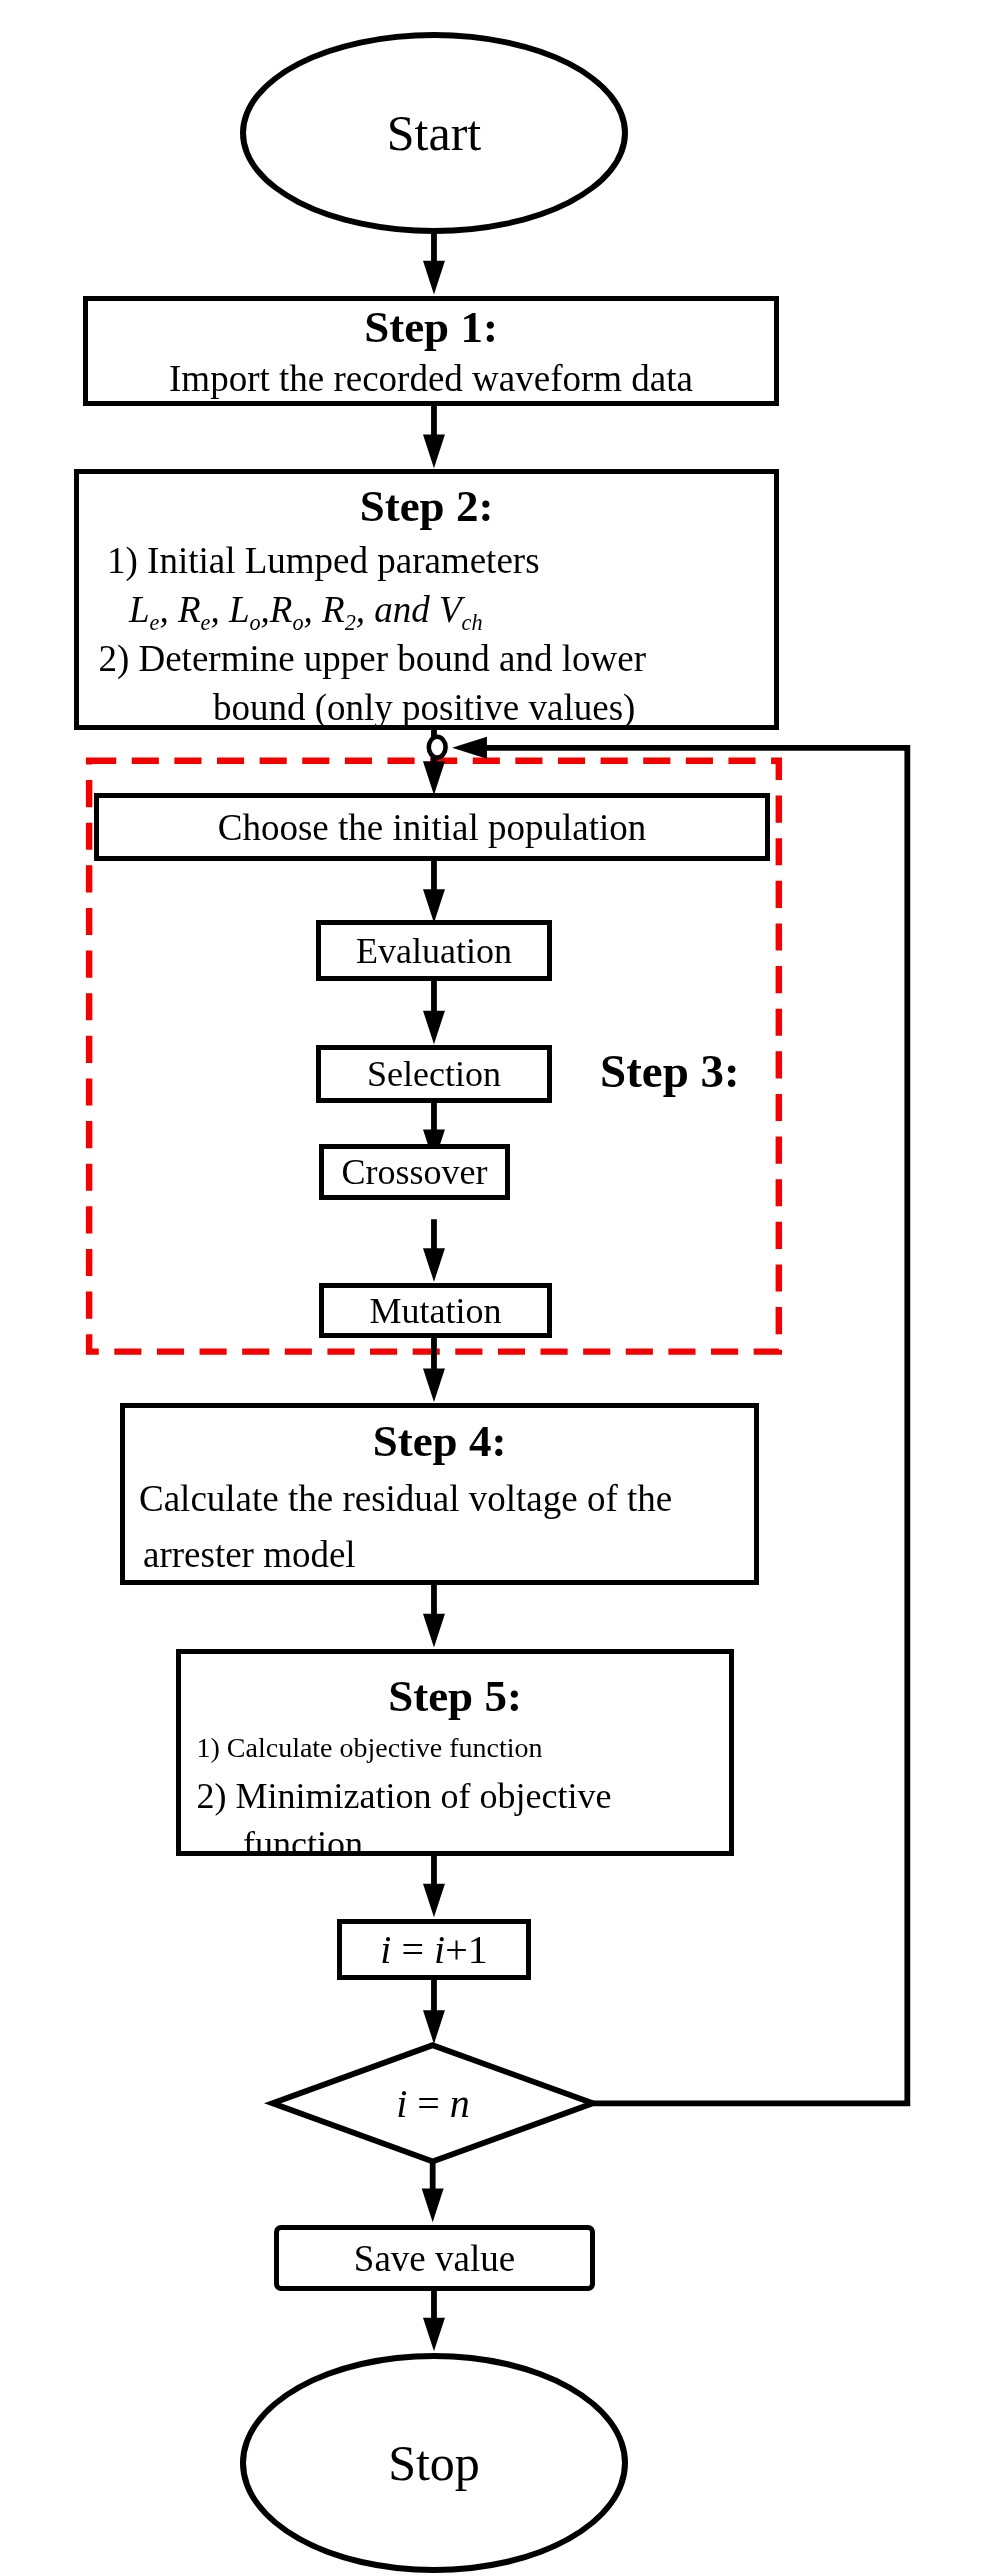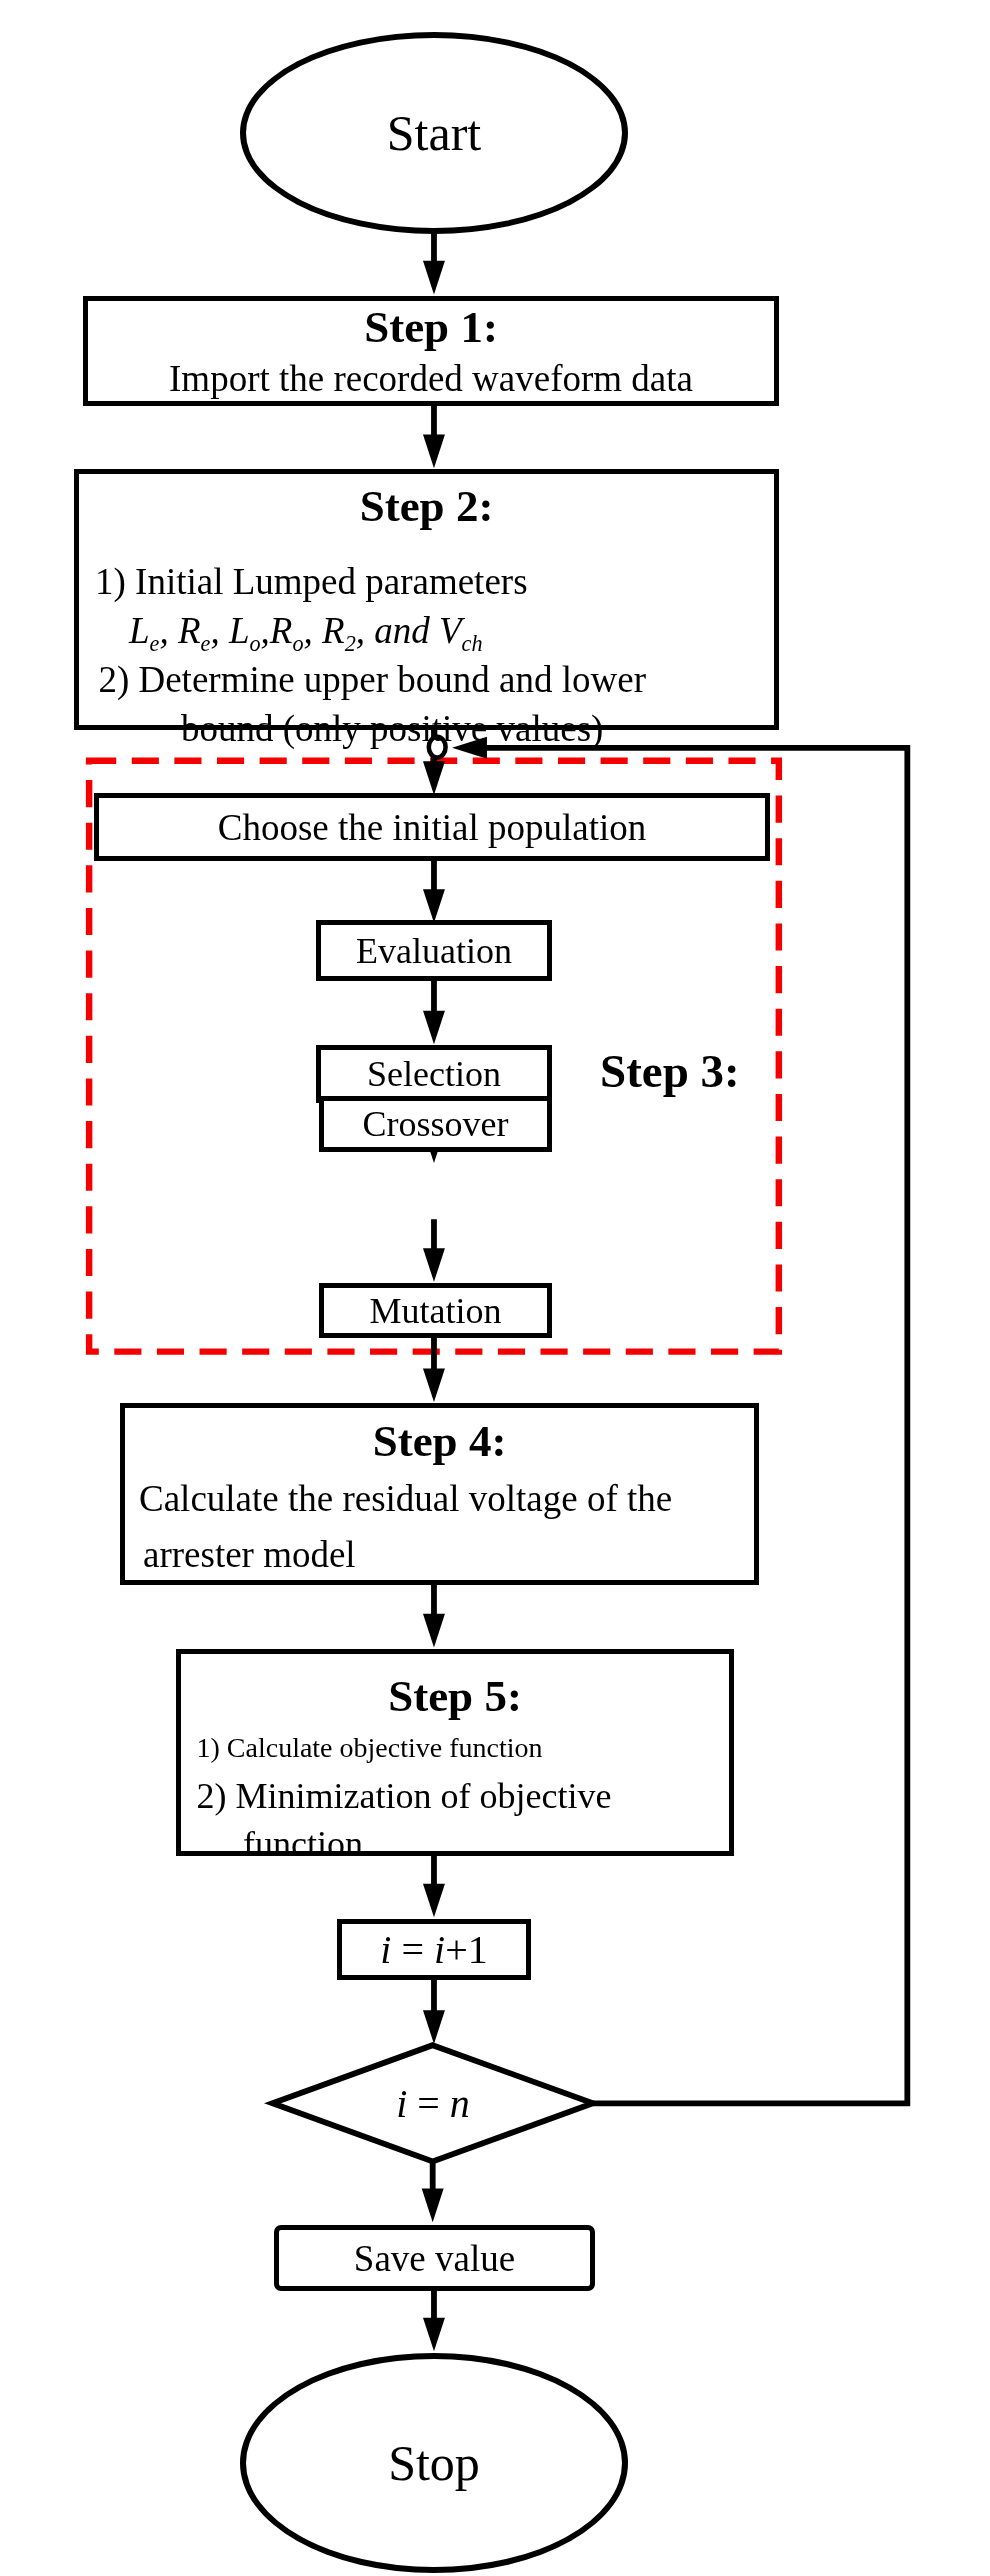--- a/index.html
+++ b/index.html
@@ -105,35 +105,35 @@
 
   <div class="node ellipse" style="left:240px;top:32px;width:388px;height:202px;border-width:6.5px;">Start</div>
 
   <div class="node" style="left:83px;top:296px;width:696px;height:110px;">
     <span class="step-title" style="line-height:54px;">Step 1:</span>
     <span class="body-line">Import the recorded waveform data</span>
   </div>
 
   <div class="node left-align" style="left:74px;top:469px;width:705px;height:261px;justify-content:flex-start;padding-top:2.6px;">
     <span class="step-title" style="align-self:center;">Step 2:</span>
-    <span class="body-line" style="padding-left:16px;margin-top:21px;">1) Initial Lumped parameters</span>
+    <span class="body-line" style="padding-left:28px;">1) Initial Lumped parameters</span>
     <span class="body-line math" style="padding-left:50px;"><i><span>L</span><sub>e</sub><span>, </span><span>R</span><sub>e</sub><span>, </span><span>L</span><sub>o</sub><span>,</span><span>R</span><sub>o</sub><span>, </span><span>R</span><sub>2</sub><span>, </span><span>and </span><span>V</span><sub>ch</sub></i></span>
     <span class="body-line" style="padding-left:19.4px;">2) Determine upper bound and lower</span>
-    <span class="body-line" style="padding-left:102px;">bound (only positive values)</span>
+    <span class="body-line" style="padding-left:102px;margin-left:32px;">bound (only positive values)</span>
   </div>
 
   <div class="node thin" style="left:94px;top:793px;width:676px;height:68px;font-size:37px;">Choose the initial population</div>
 
   <div class="node thin label-only" style="left:316px;top:920px;width:236px;height:61px;">Evaluation</div>
 
   <div class="node thin label-only" style="left:316px;top:1045px;width:236px;height:58px;">Selection</div>
 
   <div class="floating-label" style="left:600px;top:1048px;">Step 3:</div>
 
-  <div class="node thin label-only" style="left:319px;top:1096px;width:233px;height:56px;text-align:center;">Crossover</div>
+  <div class="node thin label-only" style="left:319px;top:1144px;width:191px;height:56px;text-align:center;">Crossover</div>
 
   <div class="node thin label-only" style="left:319px;top:1283px;width:233px;height:55px;">Mutation</div>
 
   <div class="node left-align" style="left:120px;top:1403px;width:639px;height:182px;justify-content:flex-start;padding-top:3.9px;">
     <span class="step-title" style="align-self:center;">Step 4:</span>
     <span class="body-line" style="padding-left:14px;line-height:56px;">Calculate the residual voltage of the</span>
     <span class="body-line" style="padding-left:18px;line-height:56px;">arrester model</span>
   </div>
 
   <div class="node thin left-align" style="left:176px;top:1649px;width:558px;height:207px;justify-content:flex-start;padding-top:14px;">

